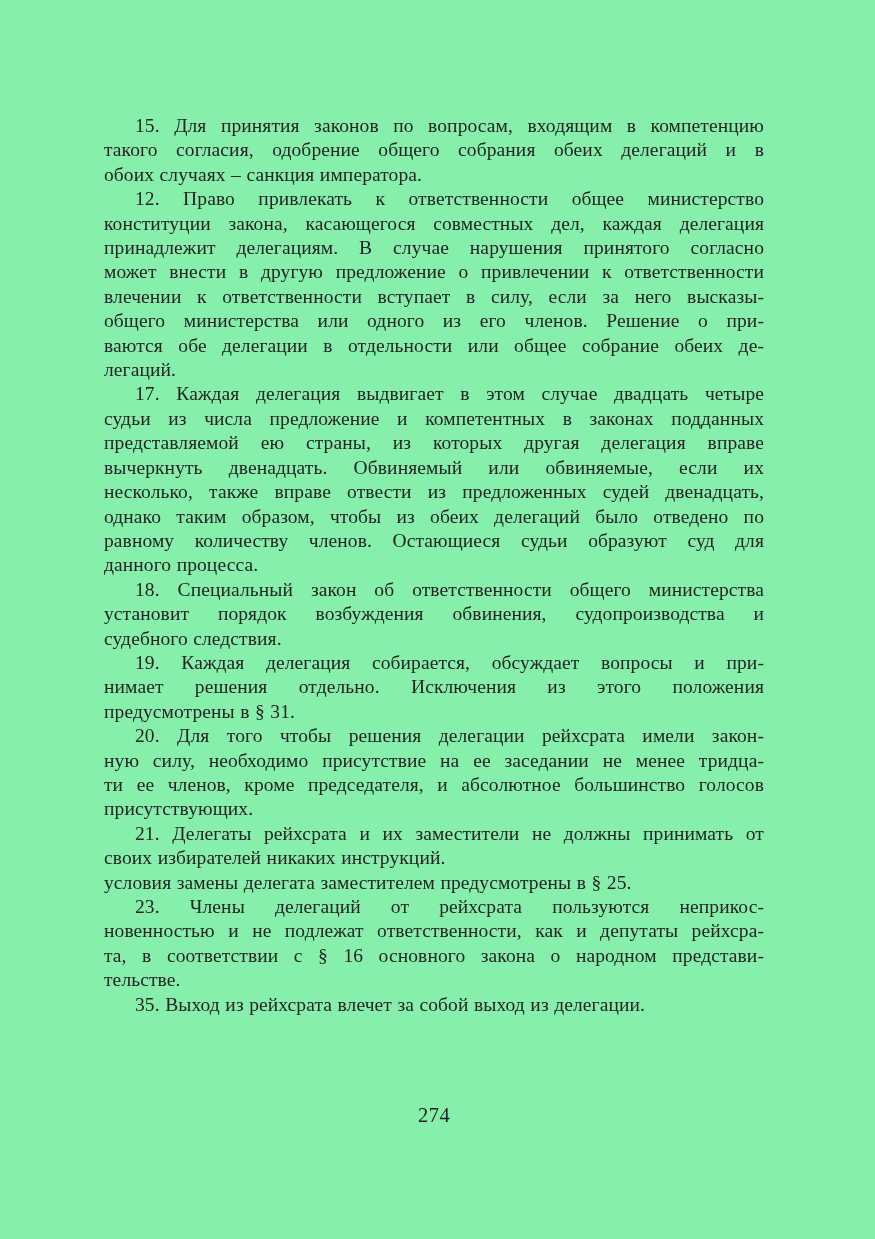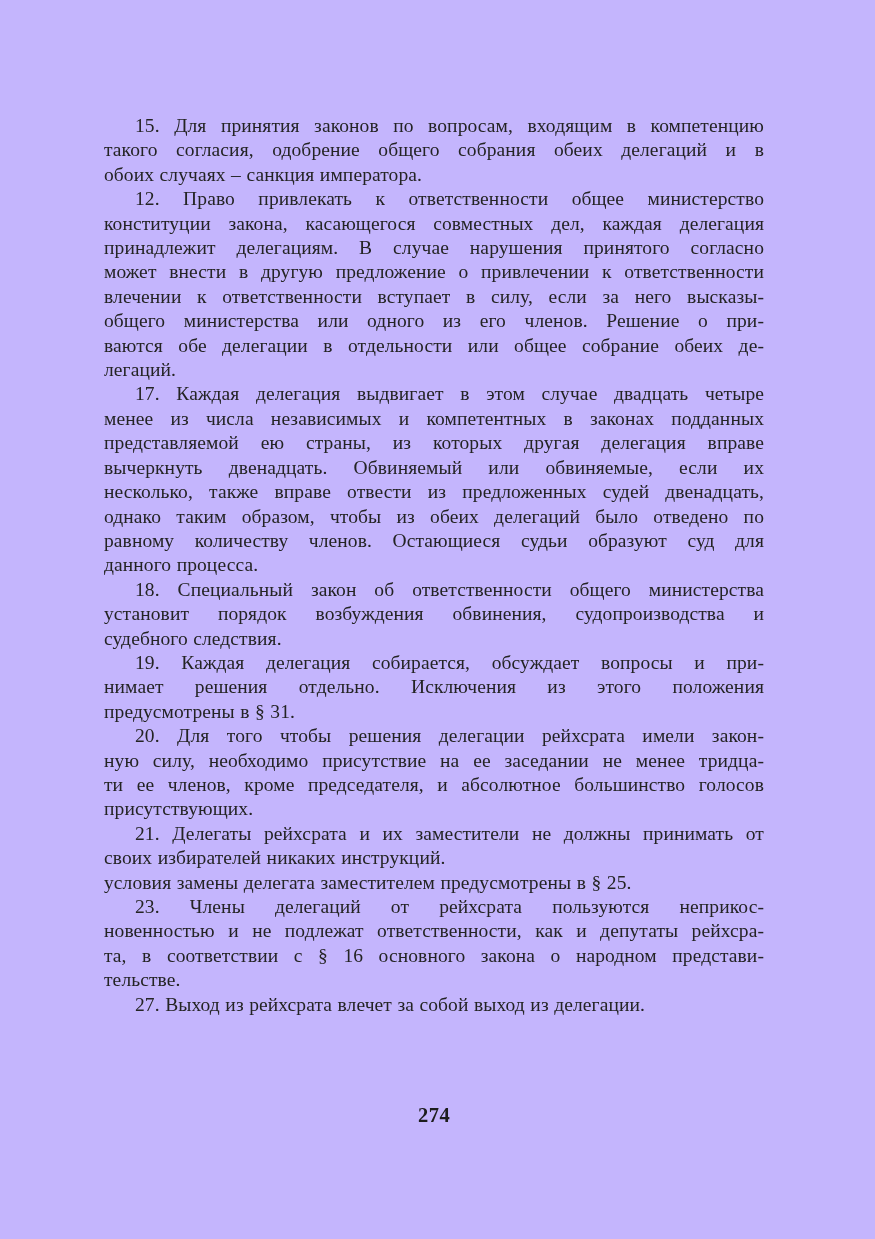--- a/index.html
+++ b/index.html
@@ -4,21 +4,21 @@
 <style>
   html, body {
     margin: 0;
     padding: 0;
     background: #ffffff;
   }
   .page {
     position: relative;
     width: 875px;
     height: 1239px;
-    background: #c4b5fd;
+    background: #86efac;
     overflow: hidden;
     font-family: "Liberation Serif", "DejaVu Serif", serif;
     color: #242424;
   }
   .text-block {
     position: absolute;
     left: 104px;
     top: 114px;
     width: 660px;
   }
@@ -42,21 +42,21 @@
     text-align-last: left;
     -moz-text-align-last: left;
   }
   .page-number {
     position: absolute;
     left: 104px;
     top: 1104px;
     width: 660px;
     text-align: center;
     font-size: 20.5px;
-    font-weight: bold;
+    font-weight: normal;
     letter-spacing: 0.5px;
     color: #1d1d1d;
   }
 </style>
 </head>
 <body>
 
 <div class="page">
   <div class="text-block">
 
@@ -72,21 +72,21 @@
       <div class="line">принадлежит делегациям. В случае нарушения принятого согласно</div>
       <div class="line">может внести в другую предложение о привлечении к ответственности</div>
       <div class="line">влечении к ответственности вступает в силу, если за него высказы-</div>
       <div class="line">общего министерства или одного из его членов. Решение о при-</div>
       <div class="line">ваются обе делегации в отдельности или общее собрание обеих де-</div>
       <div class="line last">легаций.</div>
     </div>
 
     <div class="para">
       <div class="line first">17. Каждая делегация выдвигает в этом случае двадцать четыре</div>
-      <div class="line">менее из числа независимых и компетентных в законах подданных</div>
+      <div class="line">судьи из числа предложение и компетентных в законах подданных</div>
       <div class="line">представляемой ею страны, из которых другая делегация вправе</div>
       <div class="line">вычеркнуть двенадцать. Обвиняемый или обвиняемые, если их</div>
       <div class="line">несколько, также вправе отвести из предложенных судей двенадцать,</div>
       <div class="line">однако таким образом, чтобы из обеих делегаций было отведено по</div>
       <div class="line">равному количеству членов. Остающиеся судьи образуют суд для</div>
       <div class="line last">данного процесса.</div>
     </div>
 
     <div class="para">
       <div class="line first">18. Специальный закон об ответственности общего министерства</div>
@@ -117,19 +117,19 @@
     </div>
 
     <div class="para">
       <div class="line first">23. Члены делегаций от рейхсрата пользуются неприкос-</div>
       <div class="line">новенностью и не подлежат ответственности, как и депутаты рейхсра-</div>
       <div class="line">та, в соответствии с § 16 основного закона о народном представи-</div>
       <div class="line last">тельстве.</div>
     </div>
 
     <div class="para">
-      <div class="line first last">27. Выход из рейхсрата влечет за собой выход из делегации.</div>
+      <div class="line first last">35. Выход из рейхсрата влечет за собой выход из делегации.</div>
     </div>
 
   </div>
 
   <div class="page-number">274</div>
 </div>
 
 </body></html>

